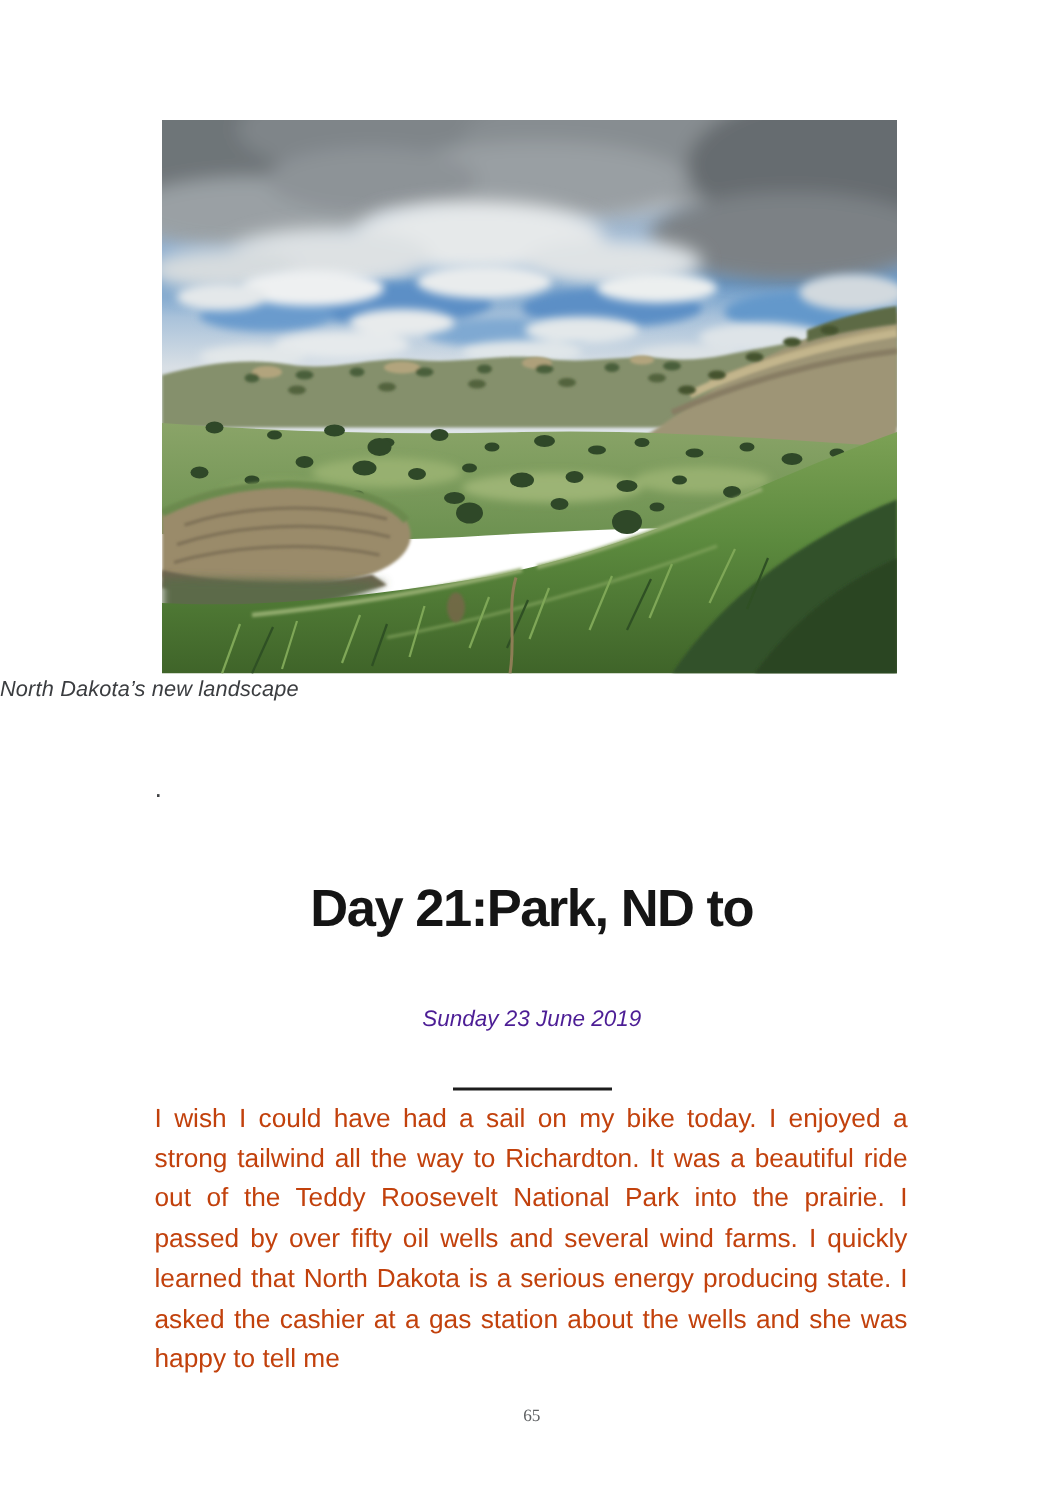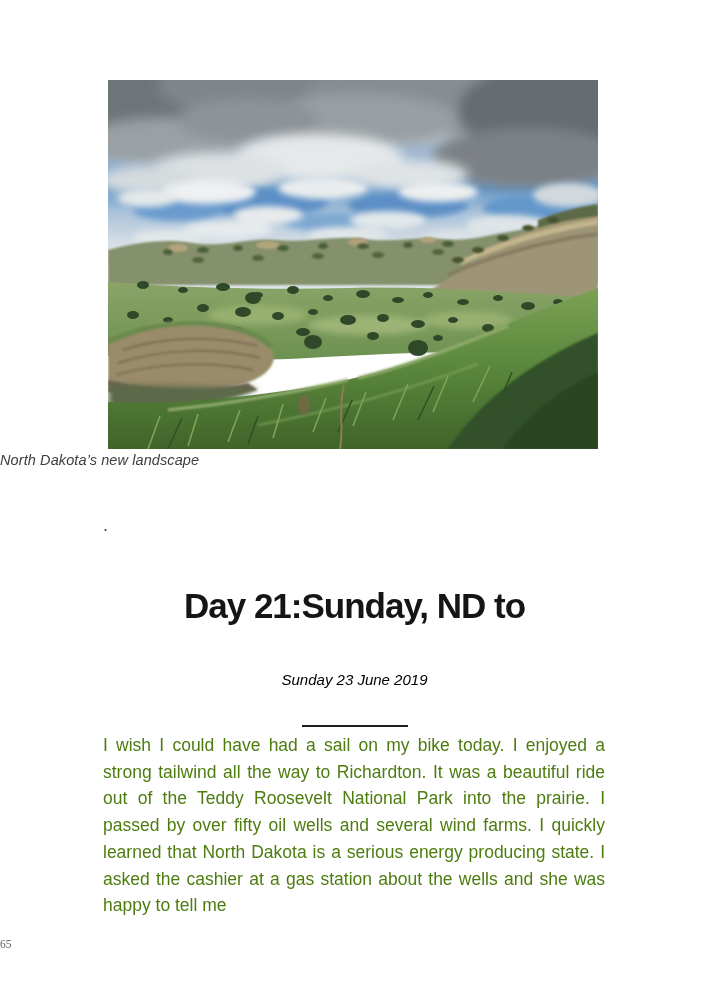--- a/index.html
+++ b/index.html
@@ -53,46 +53,47 @@
   }
   .title .line { display: block; }
   .subtitle {
     position: absolute;
     left: 0;
     top: 671px;
     width: 709px;
     text-align: center;
     font-style: italic;
     font-size: 15px;
-    color: #000000;
+    color: #4c1d95;
   }
   .divider {
     position: absolute;
     left: 302px;
     top: 725px;
     width: 106px;
     height: 0;
     border-top: 2px solid #1d1d1d;
   }
   .body-text {
     position: absolute;
     left: 103px;
     top: 732px;
     width: 502px;
     margin: 0;
     text-align: justify;
     font-size: 17.5px;
     line-height: 26.7px;
-    color: #4d7c0f;
+    color: #c2410c;
   }
   .page-number {
     position: absolute;
     left: 0;
     top: 938px;
     width: 709px;
+    text-align: center;
     font-family: "Liberation Serif", serif;
     font-size: 11.5px;
     color: #5f6163;
   }
 </style>
 </head>
 <body>
 
 <div class="page">
 
@@ -296,21 +297,21 @@
       <path d="M232,369 C236,345 230,325 236,305" stroke="#8d7d55" stroke-width="2" fill="none"></path>
       <ellipse cx="196" cy="325" rx="6" ry="10" fill="#77684a" opacity="0.85" filter="url(#blur1)"></ellipse>
     </svg>
   </figure>
 
   <div class="caption">North Dakota’s new landscape</div>
 
   <div class="stray-dot">.</div>
 
   <h1 class="title">
-    <span class="line">Day 21:Sunday, ND to</span>
+    <span class="line">Day 21:Park, ND to</span>
   </h1>
 
   <div class="subtitle">Sunday 23 June 2019</div>
 
   <div class="divider"></div>
 
   <p class="body-text">I wish I could have had a sail on my bike today. I enjoyed a strong tailwind all the way to Richardton. It was a beautiful ride out of the Teddy Roosevelt National Park into the prairie. I passed by over fifty oil wells and several wind farms. I quickly learned that North Dakota is a serious energy producing state. I asked the cashier at a gas station about the wells and she was happy to tell me</p>
 
   <div class="page-number">65</div>
 

